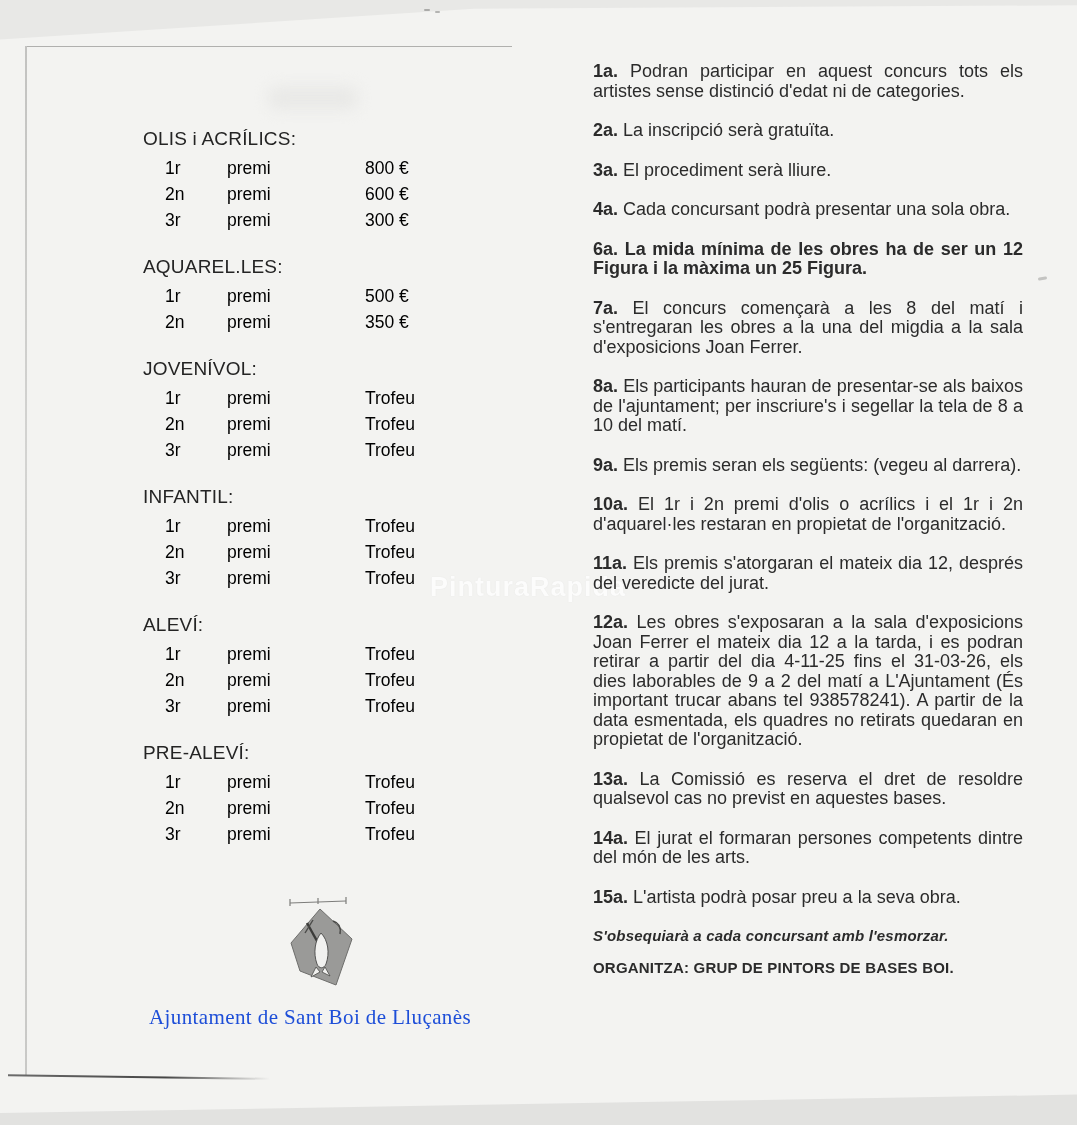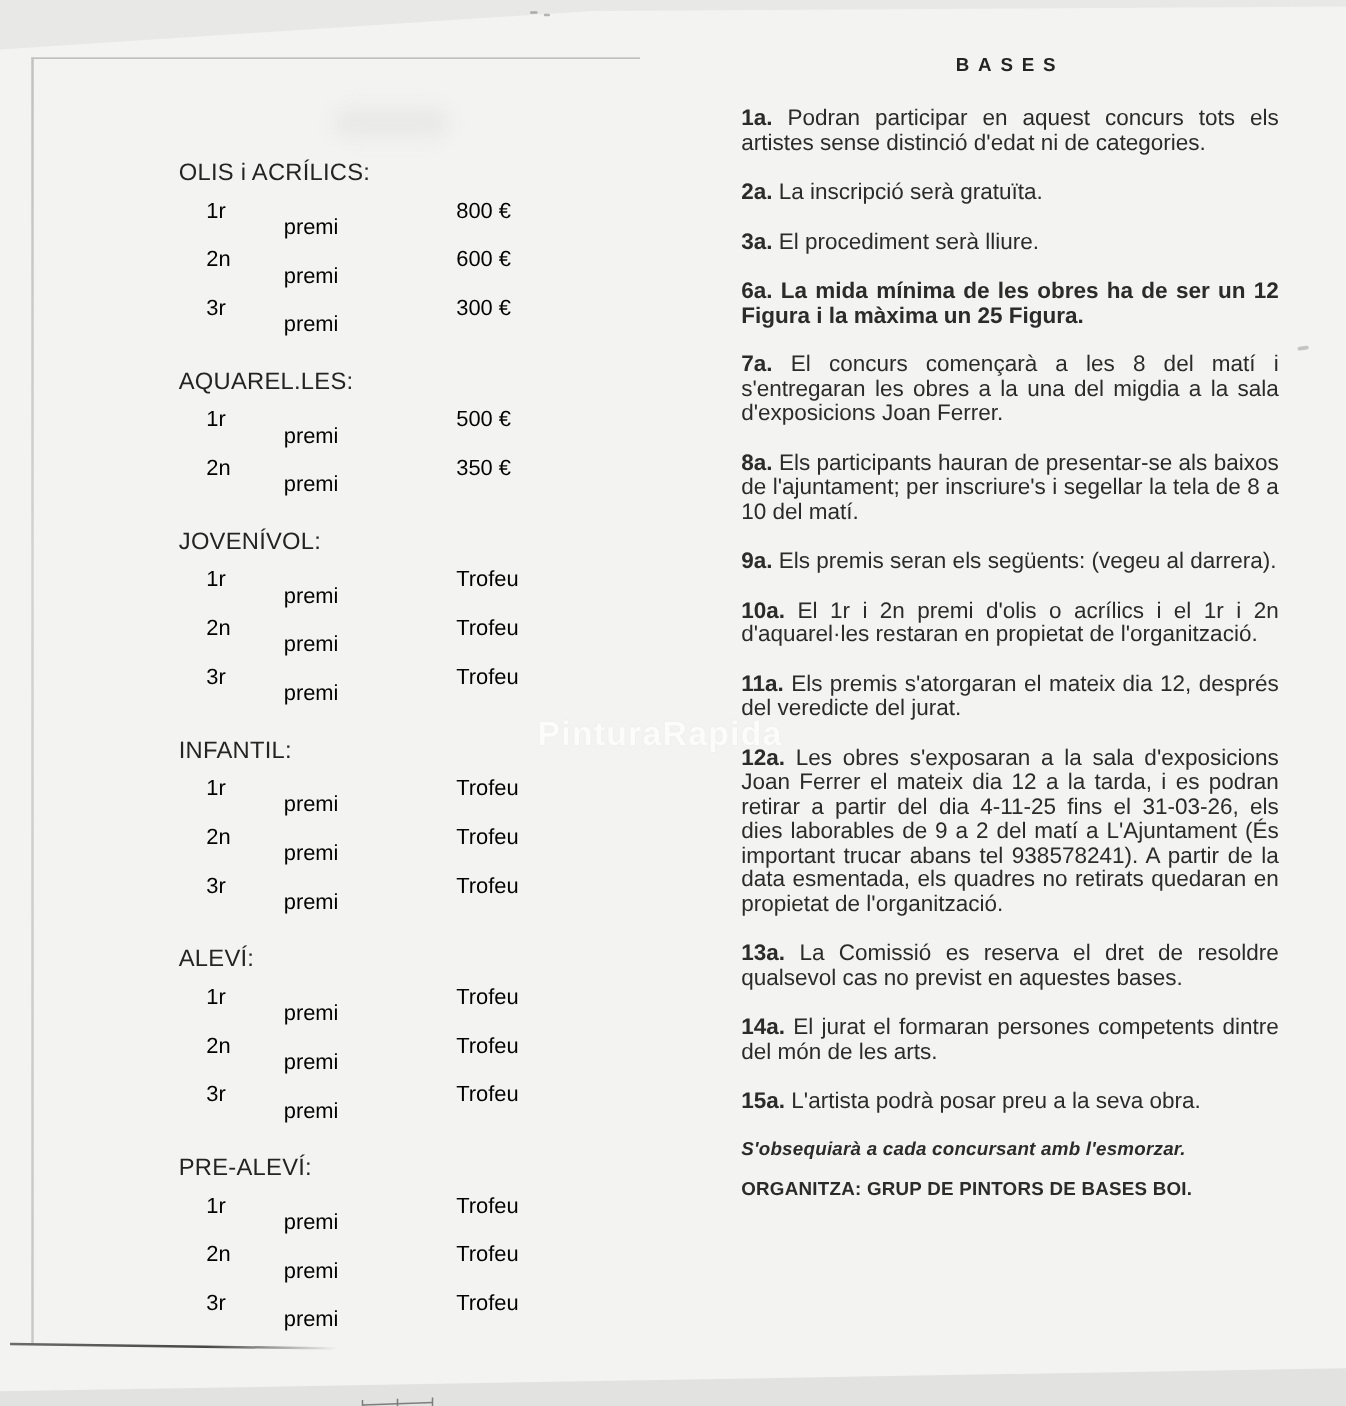--- a/index.html
+++ b/index.html
@@ -41,21 +41,21 @@
     text-shadow:0 0 1px rgba(200,200,198,0.4);
     user-select:none;
   }
 
   
   .prizes{position:absolute;left:143px;top:128px;width:334px;}
   .sec{margin-bottom:23px;}
   .sec-title{font-size:19px;font-weight:normal;color:#242424;margin-bottom:5px;letter-spacing:.2px;}
   .prize-row{display:flex;font-size:17.5px;line-height:26px;color:#000000;}
   .rank{width:62px;padding-left:22px;}
-  .plabel{width:138px;margin-top:13px;}
+  .plabel{width:138px;}
   .pvalue{flex:1;}
   .logo-wrap{margin-top:46px;text-align:center;padding-left:16px;}
   .footer-serif{
     font-family:"Liberation Serif", serif;
     font-size:21px;color:#1d4ed8;margin-top:12px;text-align:center;letter-spacing:.4px;
   }
 
   
   .bases{position:absolute;left:593px;top:44px;width:430px;}
   .bases-title{text-align:center;font-weight:bold;font-size:15px;letter-spacing:7px;margin-bottom:24px;color:#242424;}
@@ -211,25 +211,25 @@
 
         <path d="M43,40 C50,47 52,60 48,71 C46,76 41,76 39,71 C35,60 37,47 43,40 Z" fill="#f1f1ef" stroke="#4a4a48" stroke-width="0.9"></path>
         <path d="M38,74 L33,84 L42,79 Z" fill="#f1f1ef" stroke="#4a4a48" stroke-width="0.8"></path>
         <path d="M47,74 L52,83 L44,79 Z" fill="#f1f1ef" stroke="#4a4a48" stroke-width="0.8"></path>
       </svg>
     </div>
     <div class="footer-serif">Ajuntament de Sant Boi de Lluçanès</div>
   </div>
 
   <div class="bases">
-    <div class="bases-title">BASES</div>
 
     <p class="rule"><span class="rule-num">1a.</span> <span>Podran participar en aquest concurs tots els artistes sense distinció d'edat ni de categories.</span></p>
     <p class="rule"><span class="rule-num">2a.</span> <span>La inscripció serà gratuïta.</span></p>
     <p class="rule"><span class="rule-num">3a.</span> <span>El procediment serà lliure.</span></p>
+    <p class="rule"><span class="rule-num">4a.</span> <span>Cada concursant podrà presentar una sola obra.</span></p>
     <p class="rule bold"><span class="rule-num">6a.</span> <span>La mida mínima de les obres ha de ser un 12 Figura i la màxima un 25 Figura.</span></p>
     <p class="rule"><span class="rule-num">7a.</span> <span>El concurs començarà a les 8 del matí i s'entregaran les obres a la una del migdia a la sala d'exposicions Joan Ferrer.</span></p>
     <p class="rule"><span class="rule-num">8a.</span> <span>Els participants hauran de presentar-se als baixos de l'ajuntament; per inscriure's i segellar la tela de 8 a 10 del matí.</span></p>
     <p class="rule"><span class="rule-num">9a.</span> <span>Els premis seran els següents: (vegeu al darrera).</span></p>
     <p class="rule"><span class="rule-num">10a.</span> <span>El 1r i 2n premi d'olis o acrílics i el 1r i 2n d'aquarel·les restaran en propietat de l'organització.</span></p>
     <p class="rule"><span class="rule-num">11a.</span> <span>Els premis s'atorgaran el mateix dia 12, després del veredicte del jurat.</span></p>
     <p class="rule"><span class="rule-num">12a.</span> <span>Les obres s'exposaran a la sala d'exposicions Joan Ferrer el mateix dia 12 a la tarda, i es podran retirar a partir del dia 4-11-25 fins el 31-03-26, els dies laborables de 9 a 2 del matí a L'Ajuntament (És important trucar abans tel 938578241). A partir de la data esmentada, els quadres no retirats quedaran en propietat de l'organització.</span></p>
     <p class="rule"><span class="rule-num">13a.</span> <span>La Comissió es reserva el dret de resoldre qualsevol cas no previst en aquestes bases.</span></p>
     <p class="rule"><span class="rule-num">14a.</span> <span>El jurat el formaran persones competents dintre del món de les arts.</span></p>
     <p class="rule"><span class="rule-num">15a.</span> <span>L'artista podrà posar preu a la seva obra.</span></p>

